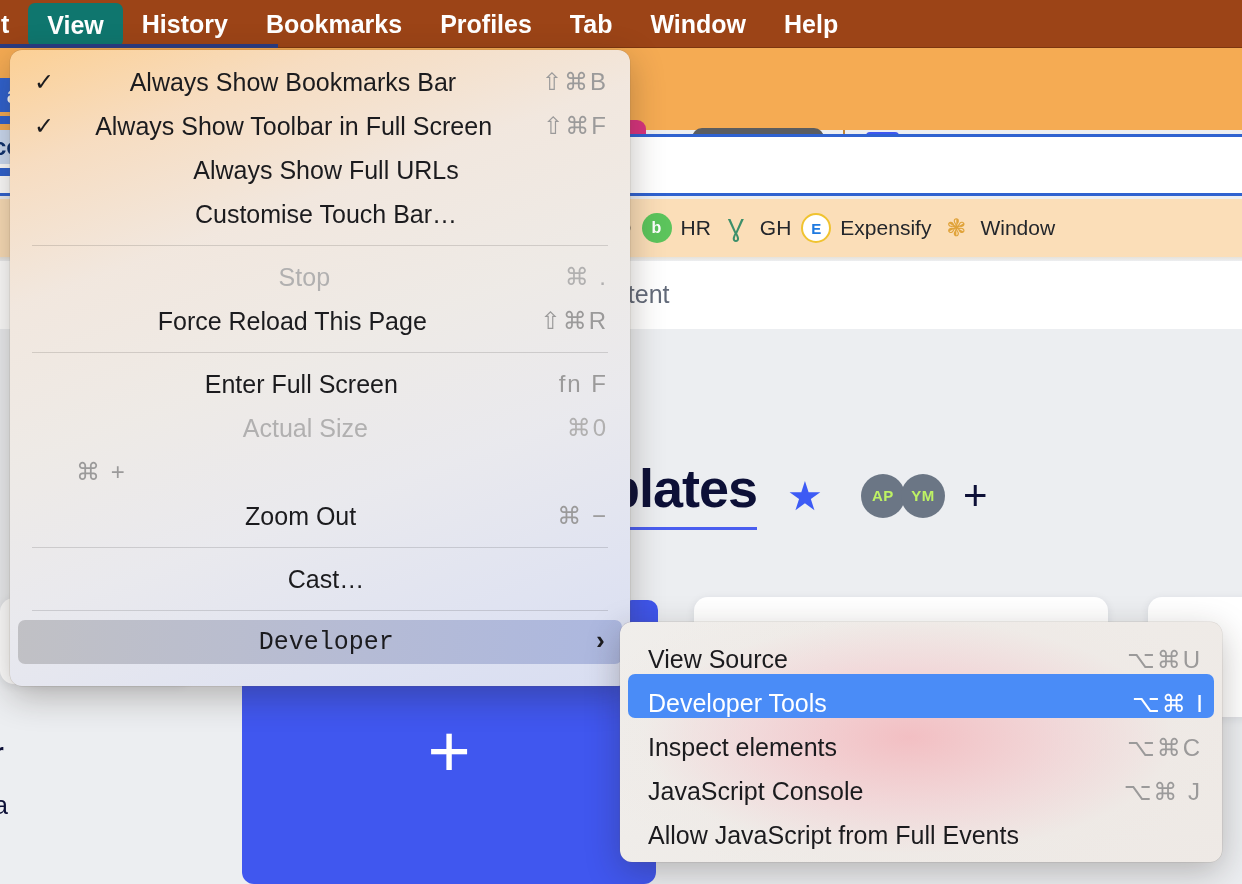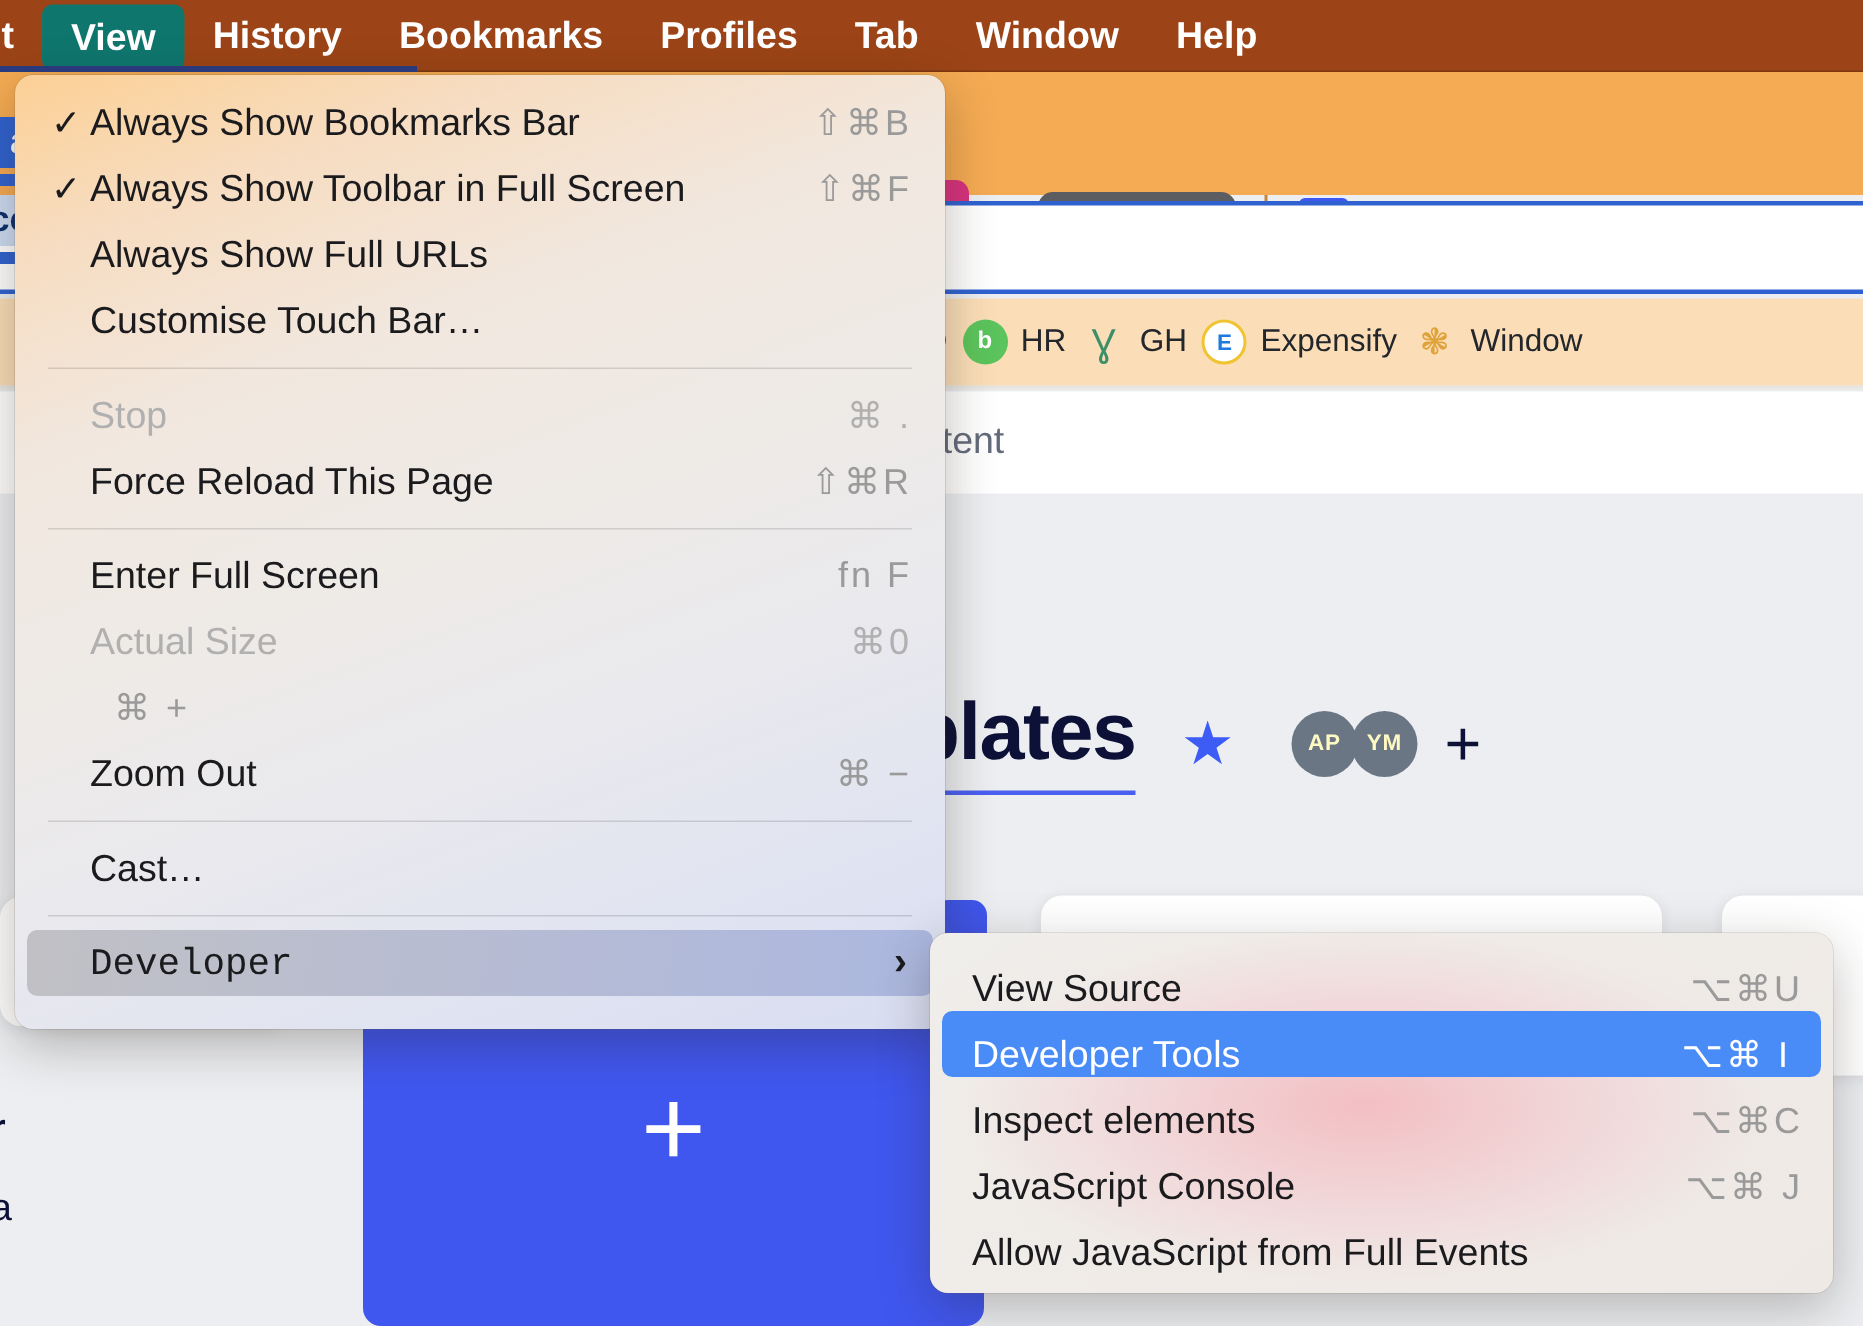--- a/index.html
+++ b/index.html
@@ -97,21 +97,21 @@
   }
   .heading-text {
     font-size: 54px; font-weight: 700; color: #0d1037;
     letter-spacing: -1px; line-height: 1;
     border-bottom: 3px solid #4a5ef0; padding-bottom: 12px;
   }
   .star-ico { margin-left: 30px; color: #3d5bf5; font-size: 40px; line-height: 1; }
   .avatars { display: flex; margin-left: 38px; }
   .avatar {
     width: 44px; height: 44px; border-radius: 50%;
-    background: #6b7685; color: #fef9c3;
+    background: #6b7685; color: #bef264;
     display: flex; align-items: center; justify-content: center;
     font-size: 15px; font-weight: 700; letter-spacing: .5px;
   }
   .avatar + .avatar { margin-left: -4px; }
   .add-member { margin-left: 18px; font-size: 42px; color: #0d1037; line-height: 0.7; font-weight: 400; }
 
   .card {
     position: absolute; background: #fff; border-radius: 14px;
     box-shadow: 0 2px 10px rgba(20,30,60,.09);
   }
@@ -194,21 +194,21 @@
     padding: 10px 0;
     z-index: 40;
     overflow: hidden;
   }
   .mi {
     position: relative; height: 44px; display: flex; align-items: center;
     padding: 0 22px 0 24px; font-size: 25px; color: #1b1b1e;
     white-space: nowrap;
   }
   .mi .check { width: 26px; flex: 0 0 26px; font-size: 24px; color: #1b1b1e; }
-  .mi .label { flex: 1 1 auto; }
+  .mi .label { flex: 1 1 auto; text-align: center; }
   .mi .sc {
     color: #9b9a9a; font-size: 24px; letter-spacing: 2px; margin-left: 16px;
   }
   .mi.disabled .label, .mi.disabled .sc { color: #b1b0b0; }
   .mi.highlight {
     background: linear-gradient(90deg, rgba(189,189,193,.92) 0%, rgba(178,184,210,.92) 55%, rgba(168,180,222,.92) 100%);
     margin: 0 8px; border-radius: 7px; padding-left: 16px; padding-right: 14px; font-family: Liberation Mono, monospace;
   }
   .mi .chev { color: #1b1b1e; font-size: 26px; font-weight: 600; }
   .msep { height: 1px; background: rgba(0,0,0,.13); margin: 9px 22px; }
@@ -228,21 +228,21 @@
     overflow: hidden;
   }
   .smi {
     height: 44px; display: flex; align-items: flex-end;
     padding: 0 20px 0 28px; font-size: 25px; color: #1b1b1e; white-space: nowrap;
   }
   .smi .label { flex: 1 1 auto; }
   .smi .sc { color: #9b9a9a; font-size: 24px; letter-spacing: 2px; }
   .smi.sel {
     background: #4a8cf7; color: #fff; margin: 0 8px; border-radius: 7px;
-    padding-left: 20px; padding-right: 20px;
+    padding-left: 20px; padding-right: 9px;
   }
   .smi.sel .sc { color: #fff; }
 </style>
 </head>
 <body>
 
 <div id="root">
 
   <div class="browser">
 

